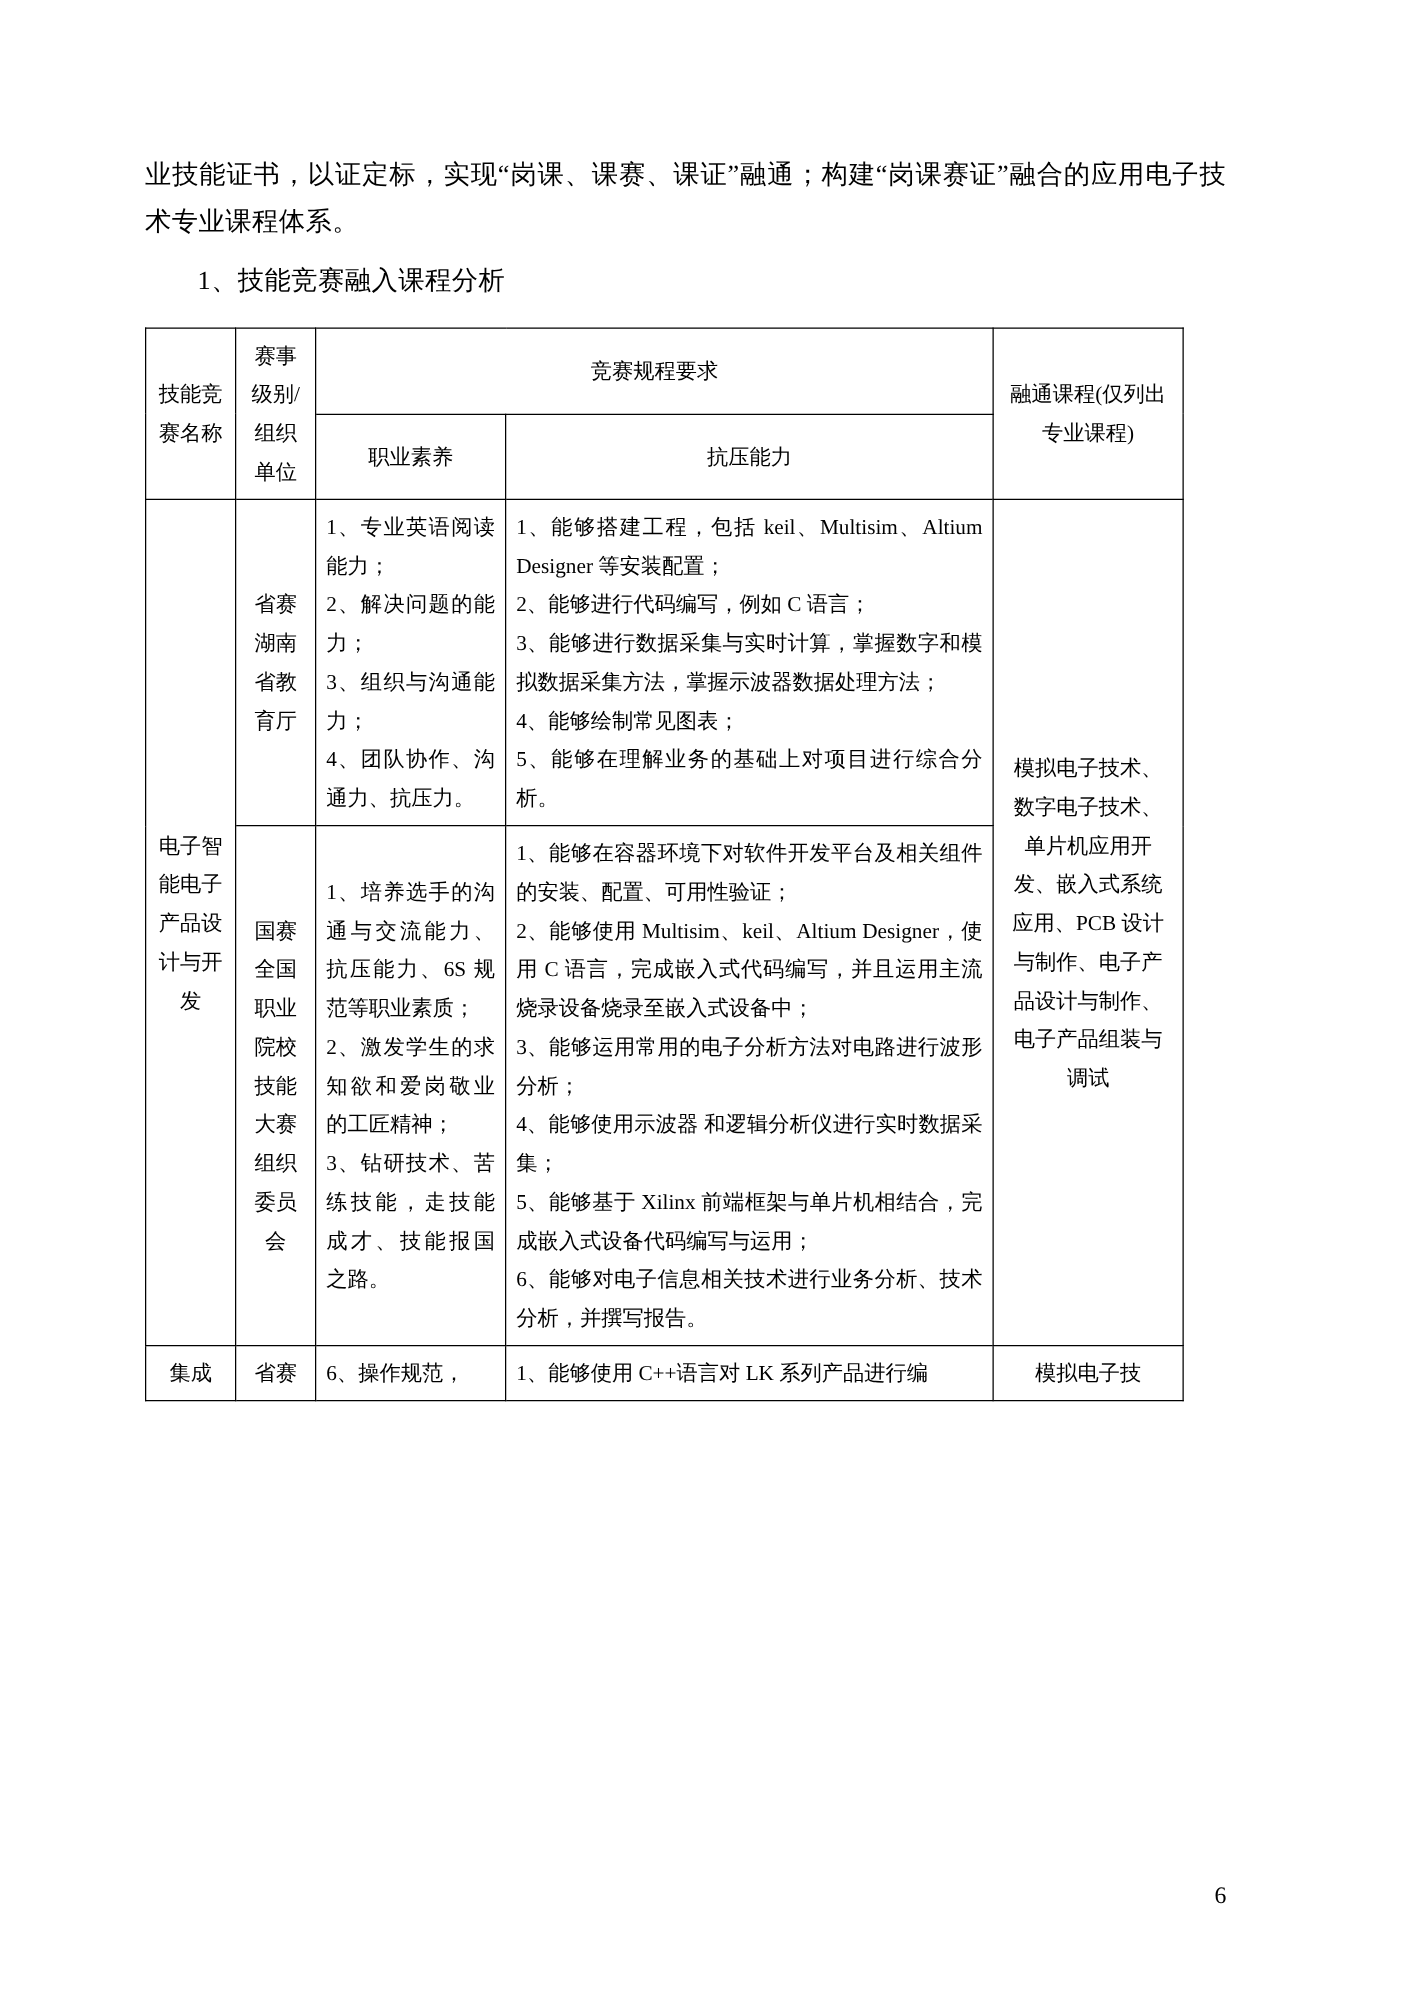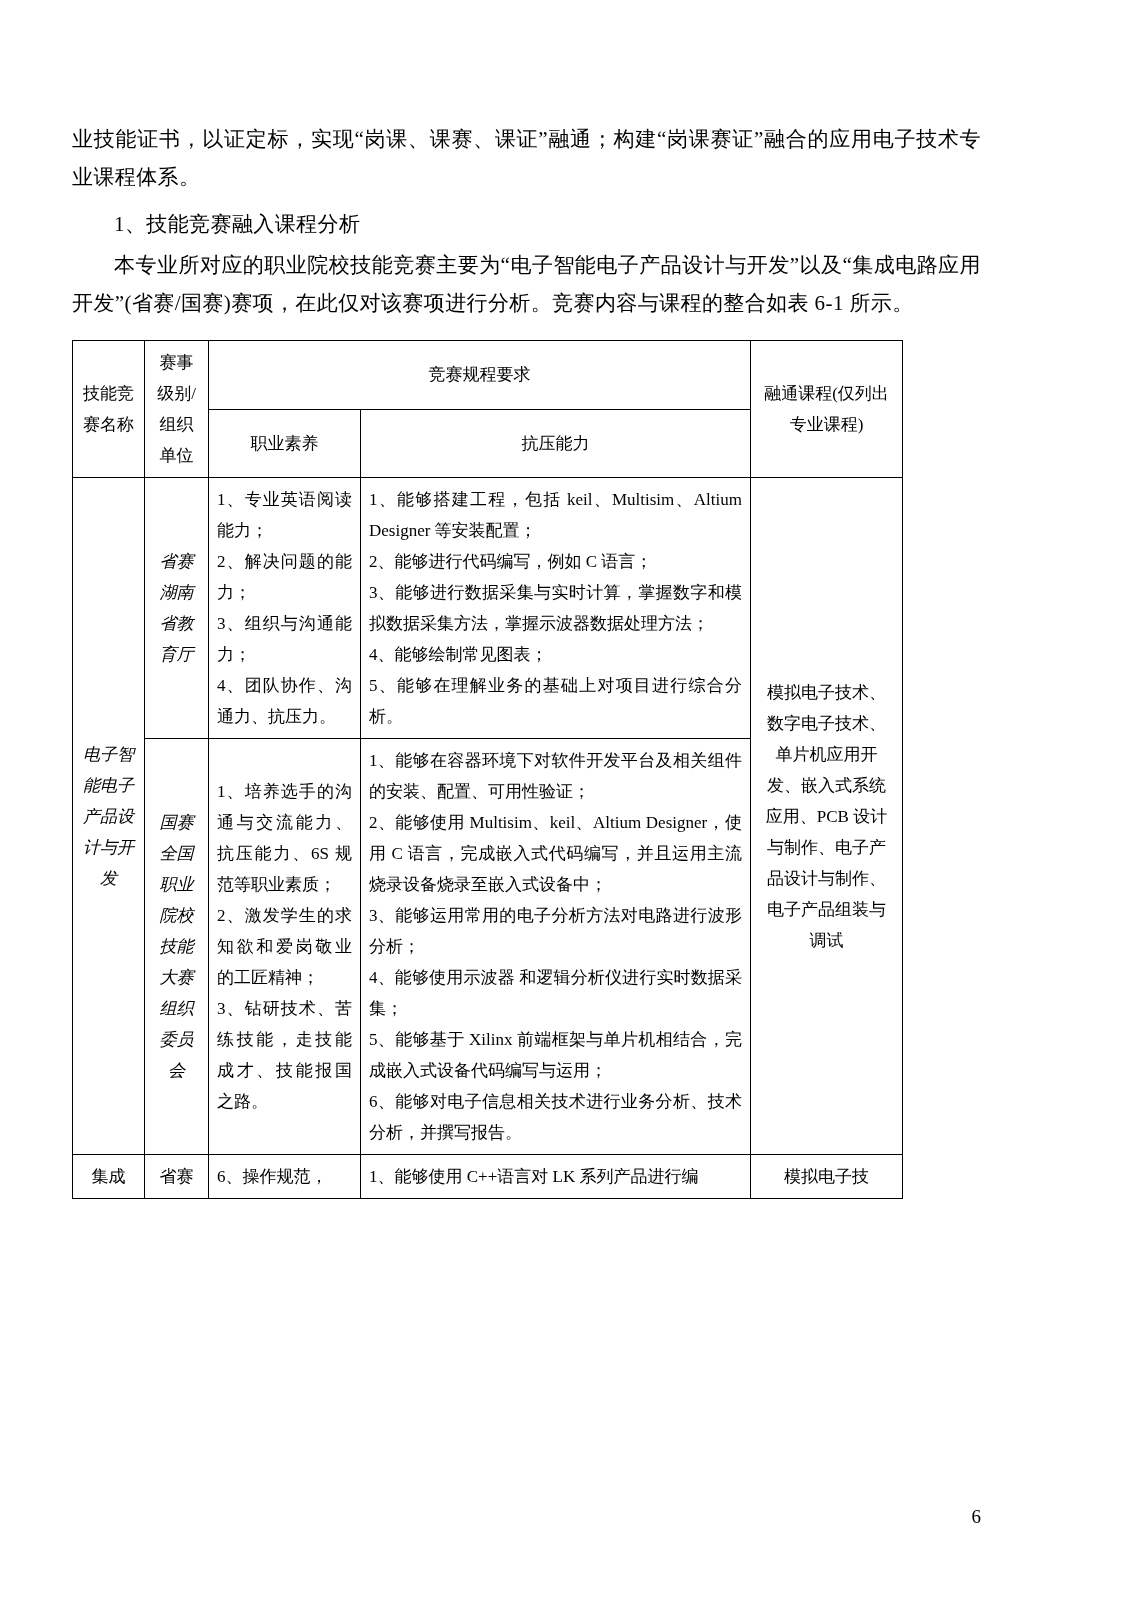--- a/index.html
+++ b/index.html
@@ -13,21 +13,21 @@
     font-family: "Liberation Serif", serif;
     color: #000000;
     position: relative;
   }
   .page {
     position: absolute;
     left: 0; top: 0;
     width: 1131px;
     height: 1600px;
     box-sizing: border-box;
-    padding: 120px 150px 60px 72px;
+    padding: 120px 150px 60px 116px;
   }
   .para {
     font-size: 21px;
     line-height: 38px;
     text-align: justify;
     margin: 0 0 2px 0;
     letter-spacing: 0.4px;
   }
   .indent { text-indent: 42px; }
   .heading {
@@ -53,42 +53,40 @@
     font-weight: normal;
   }
   .ctr { text-align: center; }
   .just { text-align: justify; vertical-align: top; }
   .hdr-main { font-size: 19px; }
   .cell-body { font-size: 17px; line-height: 30px; }
   .cell-vert {
     font-size: 19px;
     line-height: 32px;
     text-align: center;
-    font-style: italic;
   }
   .pagenum {
     position: absolute;
     right: 150px;
     bottom: 72px;
     font-size: 19px;
   }
   .nowrap-narrow {
     word-break: break-all;
   }
 </style>
 </head>
 <body>
 
 <div class="page">
 
   <p class="para">业技能证书，以证定标，实现“岗课、课赛、课证”融通；构建“岗课赛证”融合的应用电子技术专业课程体系。</p>
 
   <p class="heading">1、技能竞赛融入课程分析</p>
 
-  <p class="para indent">本专业所对应的职业院校技能竞赛主要为“电子智能电子产品设计与开发”以及“集成电路应用开发”(省赛/国赛)赛项，在此仅对该赛项进行分析。竞赛内容与课程的整合如表 6-1 所示。</p>
 
   <table class="comp">
     <colgroup>
       <col style="width:72px">
       <col style="width:64px">
       <col style="width:152px">
       <col style="width:390px">
       <col style="width:152px">
     </colgroup>
     <tbody>

